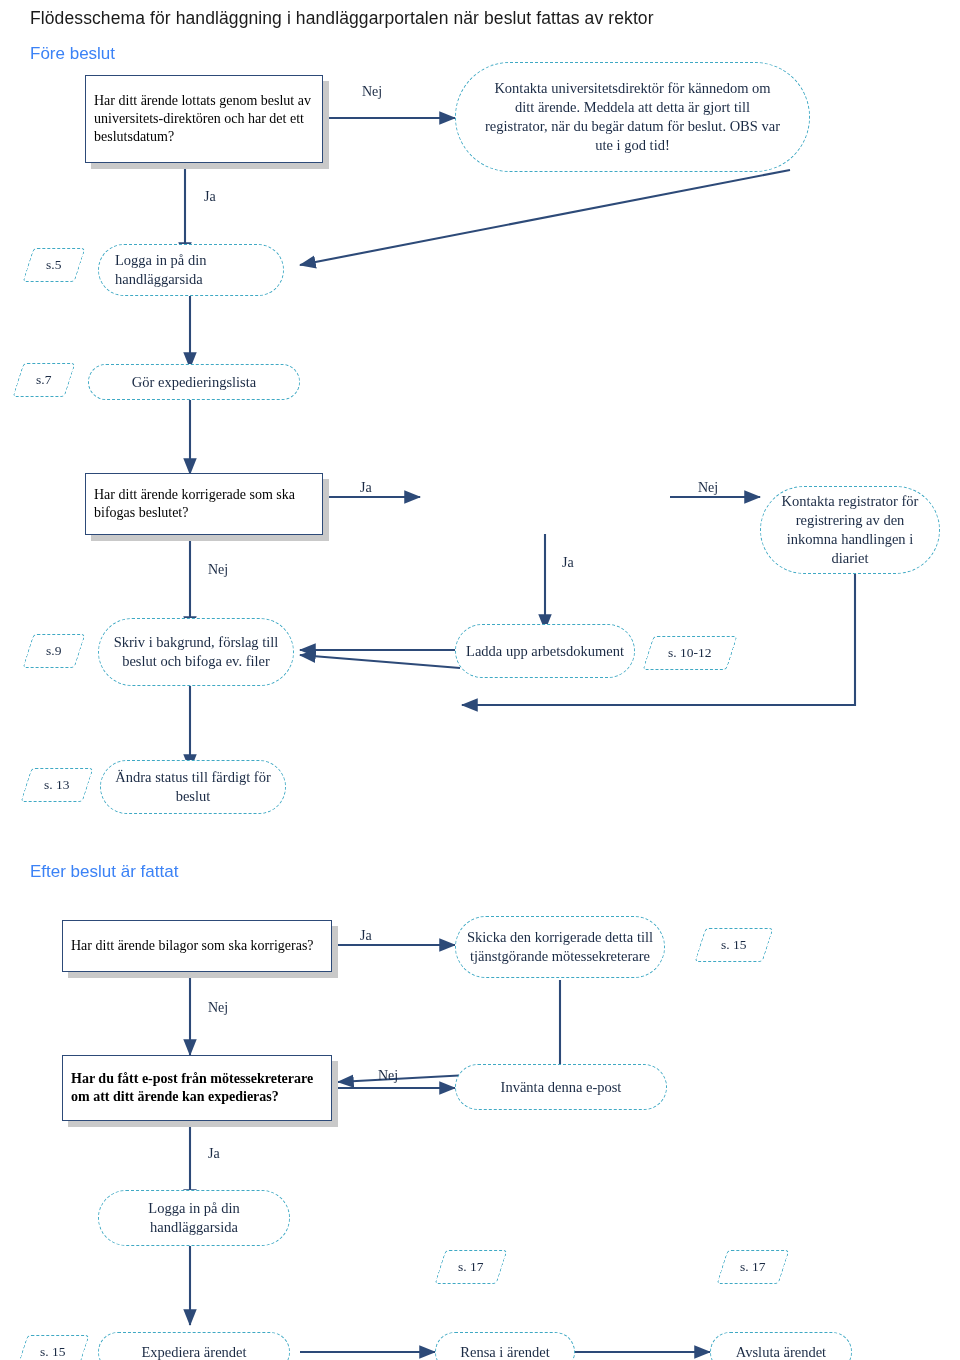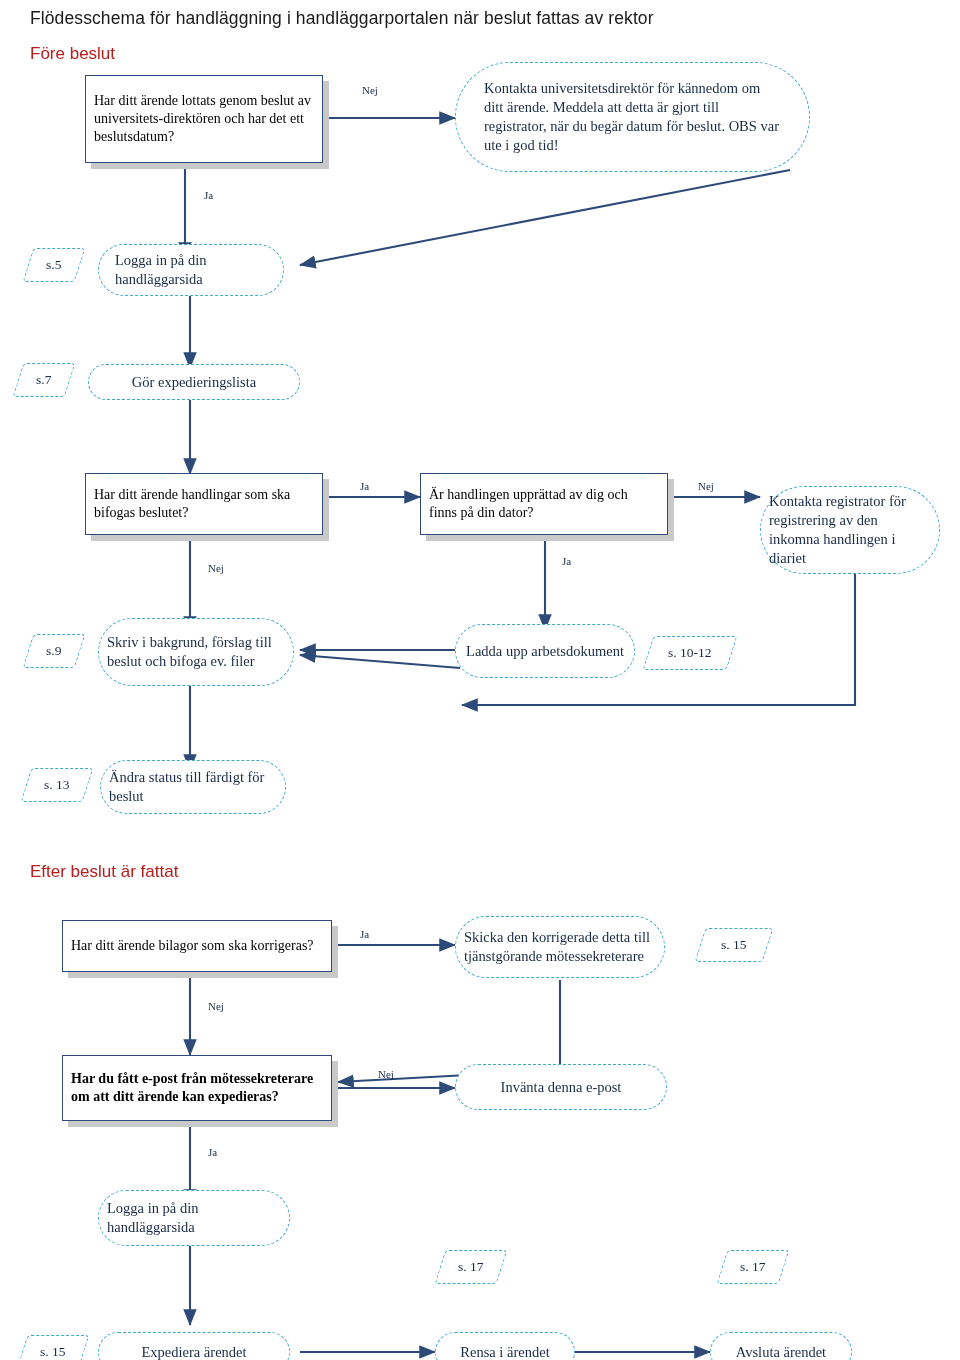--- a/index.html
+++ b/index.html
@@ -14,21 +14,21 @@
   svg.lines { position:absolute; left:0; top:0; width:960px; height:1360px; pointer-events:none; }
 
   .title {
     position:absolute; left:30px; top:8px;
     font-family:"Liberation Sans", sans-serif;
     font-size:17.5px; color:#1a1a1a; letter-spacing:0.1px;
   }
   .section {
     position:absolute;
     font-family:"Liberation Sans", sans-serif;
-    font-size:17px; color:#b91c1c;
+    font-size:17px; color:#3b82f6;
   }
 
   
   .box {
     position:absolute;
     border:1px solid #2d4a78;
     background:#ffffff;
     box-sizing:border-box;
     display:flex; align-items:center;
     padding:4px 8px;
@@ -38,21 +38,21 @@
   }
 
   
   .dnode {
     position:absolute;
     border:1.6px dashed #3fa9c4;
     border-radius:36px;
     background:#ffffff;
     box-sizing:border-box;
     display:flex; align-items:center; justify-content:center;
-    text-align:left;
+    text-align:center;
     font-size:14.5px; color:#1a2a44;
     line-height:1.3;
     padding:3px 8px;
   }
   .dnode.left { justify-content:flex-start; padding-left:16px; text-align:left; }
 
   
   .ptag {
     position:absolute;
     border:1.6px dashed #3fa9c4;
@@ -60,21 +60,21 @@
     background:#ffffff;
     box-sizing:border-box;
     display:flex; align-items:center; justify-content:center;
     font-size:13.5px; color:#1a2a44;
     transform:skewX(-18deg);
   }
   .ptag > span { display:block; transform:skewX(18deg); }
 
   .edgelabel {
     position:absolute;
-    font-size:11px; color:#1a2a44;
+    font-size:14px; color:#1a2a44;
     font-family:"Liberation Serif", serif;
     white-space:nowrap;
   }
 </style>
 </head>
 <body>
 
 <div id="canvas">
 
   <div class="title">Flödesschema för handläggning i handläggarportalen när beslut fattas av rektor</div>
@@ -143,25 +143,24 @@
   <div class="ptag" style="left:28px; top:248px; width:52px; height:34px;">
     <span>s.5</span>
   </div>
   <div class="dnode left" style="left:98px; top:244px; width:186px; height:52px;">Logga in på din handläggarsida</div>
 
   <div class="ptag" style="left:18px; top:363px; width:52px; height:34px;">
     <span>s.7</span>
   </div>
   <div class="dnode" style="left:88px; top:364px; width:212px; height:36px;">Gör expedieringslista</div>
 
-  <div class="box" style="left:85px; top:473px; width:238px; height:62px;">Har ditt ärende handlingar som ska bifogas beslutet?</div>
+  <div class="box" style="left:85px; top:473px; width:238px; height:62px;">Har ditt ärende korrigerade som ska bifogas beslutet?</div>
 
   <div class="edgelabel" style="left:360px; top:480px;">Ja</div>
 
-  <div class="box" style="left:420px; top:473px; width:248px; height:62px;">Är handlingen upprättad av dig och finns på din dator?</div>
 
   <div class="edgelabel" style="left:698px; top:480px;">Nej</div>
 
   <div class="dnode" style="left:760px; top:486px; width:180px; height:88px; border-radius:50px;">Kontakta registrator för registrering av den inkomna handlingen i diariet</div>
 
   <div class="edgelabel" style="left:208px; top:562px;">Nej</div>
   <div class="edgelabel" style="left:562px; top:555px;">Ja</div>
 
   <div class="ptag" style="left:28px; top:634px; width:52px; height:34px;">
     <span>s.9</span>

